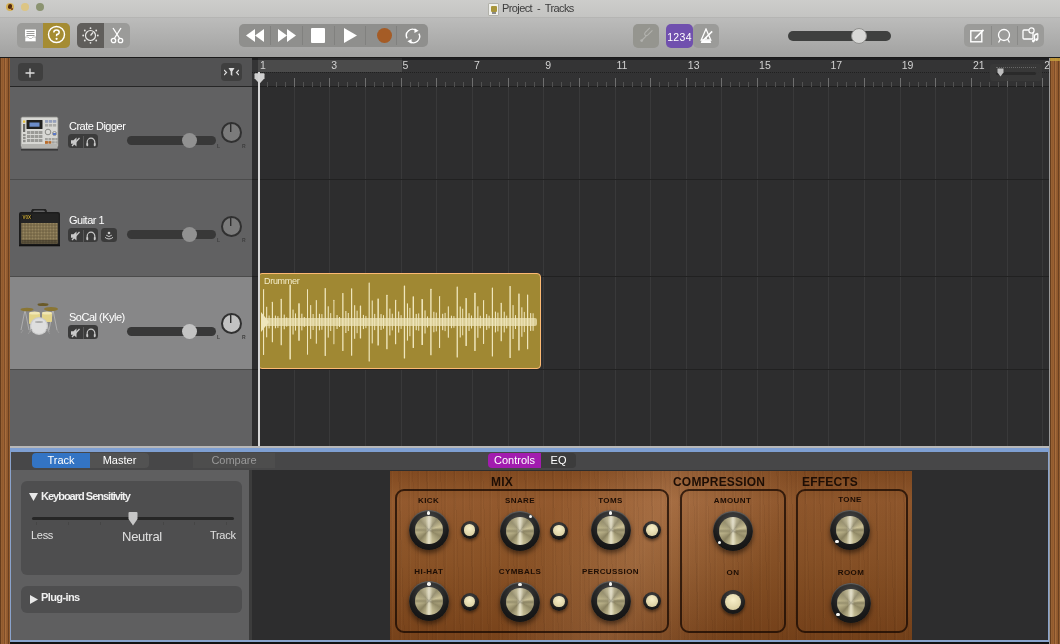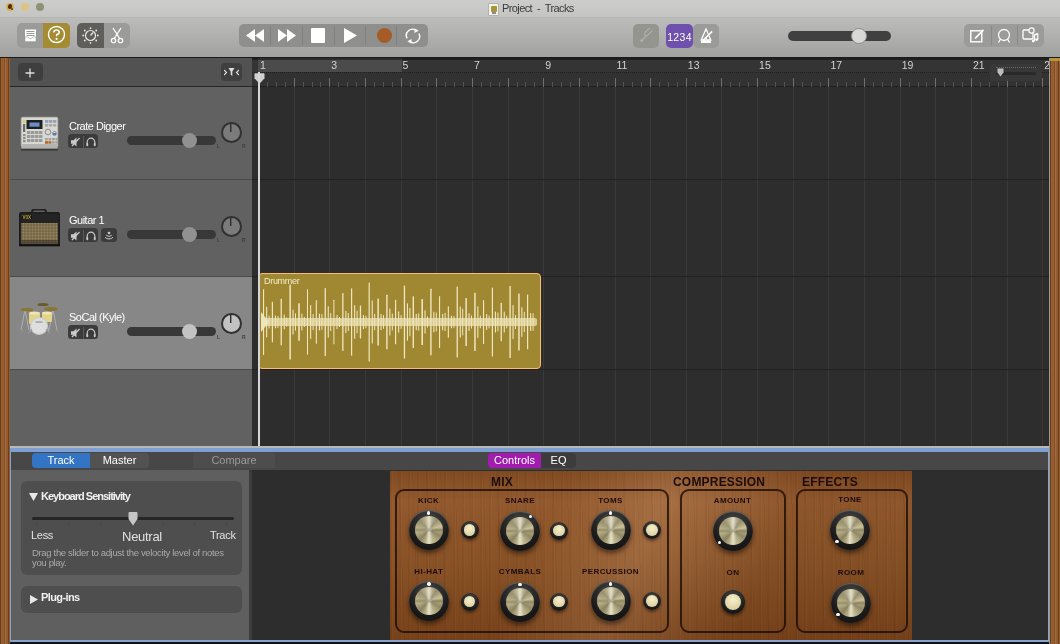--- a/index.html
+++ b/index.html
@@ -644,21 +644,20 @@
     <div class="icon" style="left:120.2px;top:52px;width:1px;height:3px;background:#454545;"></div>
     <div class="icon" style="left:151.8px;top:52px;width:1px;height:3px;background:#454545;"></div>
     <div class="icon" style="left:183.4px;top:52px;width:1px;height:3px;background:#454545;"></div>
     <div class="icon" style="left:215.0px;top:52px;width:1px;height:3px;background:#454545;"></div>
     <svg class="icon" style="left:116px;top:42px;" width="12" height="14" viewBox="0 0 12 14">
       <path d="M1.5 1 Q1.5 0 2.5 0 H9.5 Q10.5 0 10.5 1 V7 L6 13.5 L1.5 7 Z" fill="#c6c6c6"></path>
     </svg>
 <div class="icon" style="left:20px;top:59px;font-size:11px;letter-spacing:-0.3px;color:#e0e0e0;">Less</div>
 <div class="icon" style="left:71px;top:59px;width:120px;text-align:center;font-size:13px;letter-spacing:-0.3px;color:#e0e0e0;">Neutral</div>
 <div class="icon" style="left:199px;top:59px;font-size:11px;letter-spacing:-0.3px;color:#e0e0e0;">Track</div>
-<div class="icon" style="left:21px;top:78px;width:200px;font-size:9.5px;letter-spacing:-0.33px;line-height:10px;color:#aaa;">Drag the slider to adjust the velocity level of notes you play.</div>
 <div class="ibox" style="left:10px;top:116px;width:221px;height:27px;"></div>
 <svg class="icon" style="left:19px;top:125px;" width="8" height="9" viewBox="0 0 8 9">
       <polygon points="0,0 8,4.5 0,9" fill="#e8e8e8"></polygon>
     </svg>
 <div class="icon" style="left:30px;top:121px;font-size:11px;font-weight:bold;letter-spacing:-0.6px;color:#f0f0f0;">Plug-ins</div>
 </div>
 <div class="abs" id="insedge"></div>
 <div class="abs" id="woodplate">
 <div class="wbox" style="left:5px;width:274px;"></div>
 <div class="wbox" style="left:290px;width:106px;"></div>

